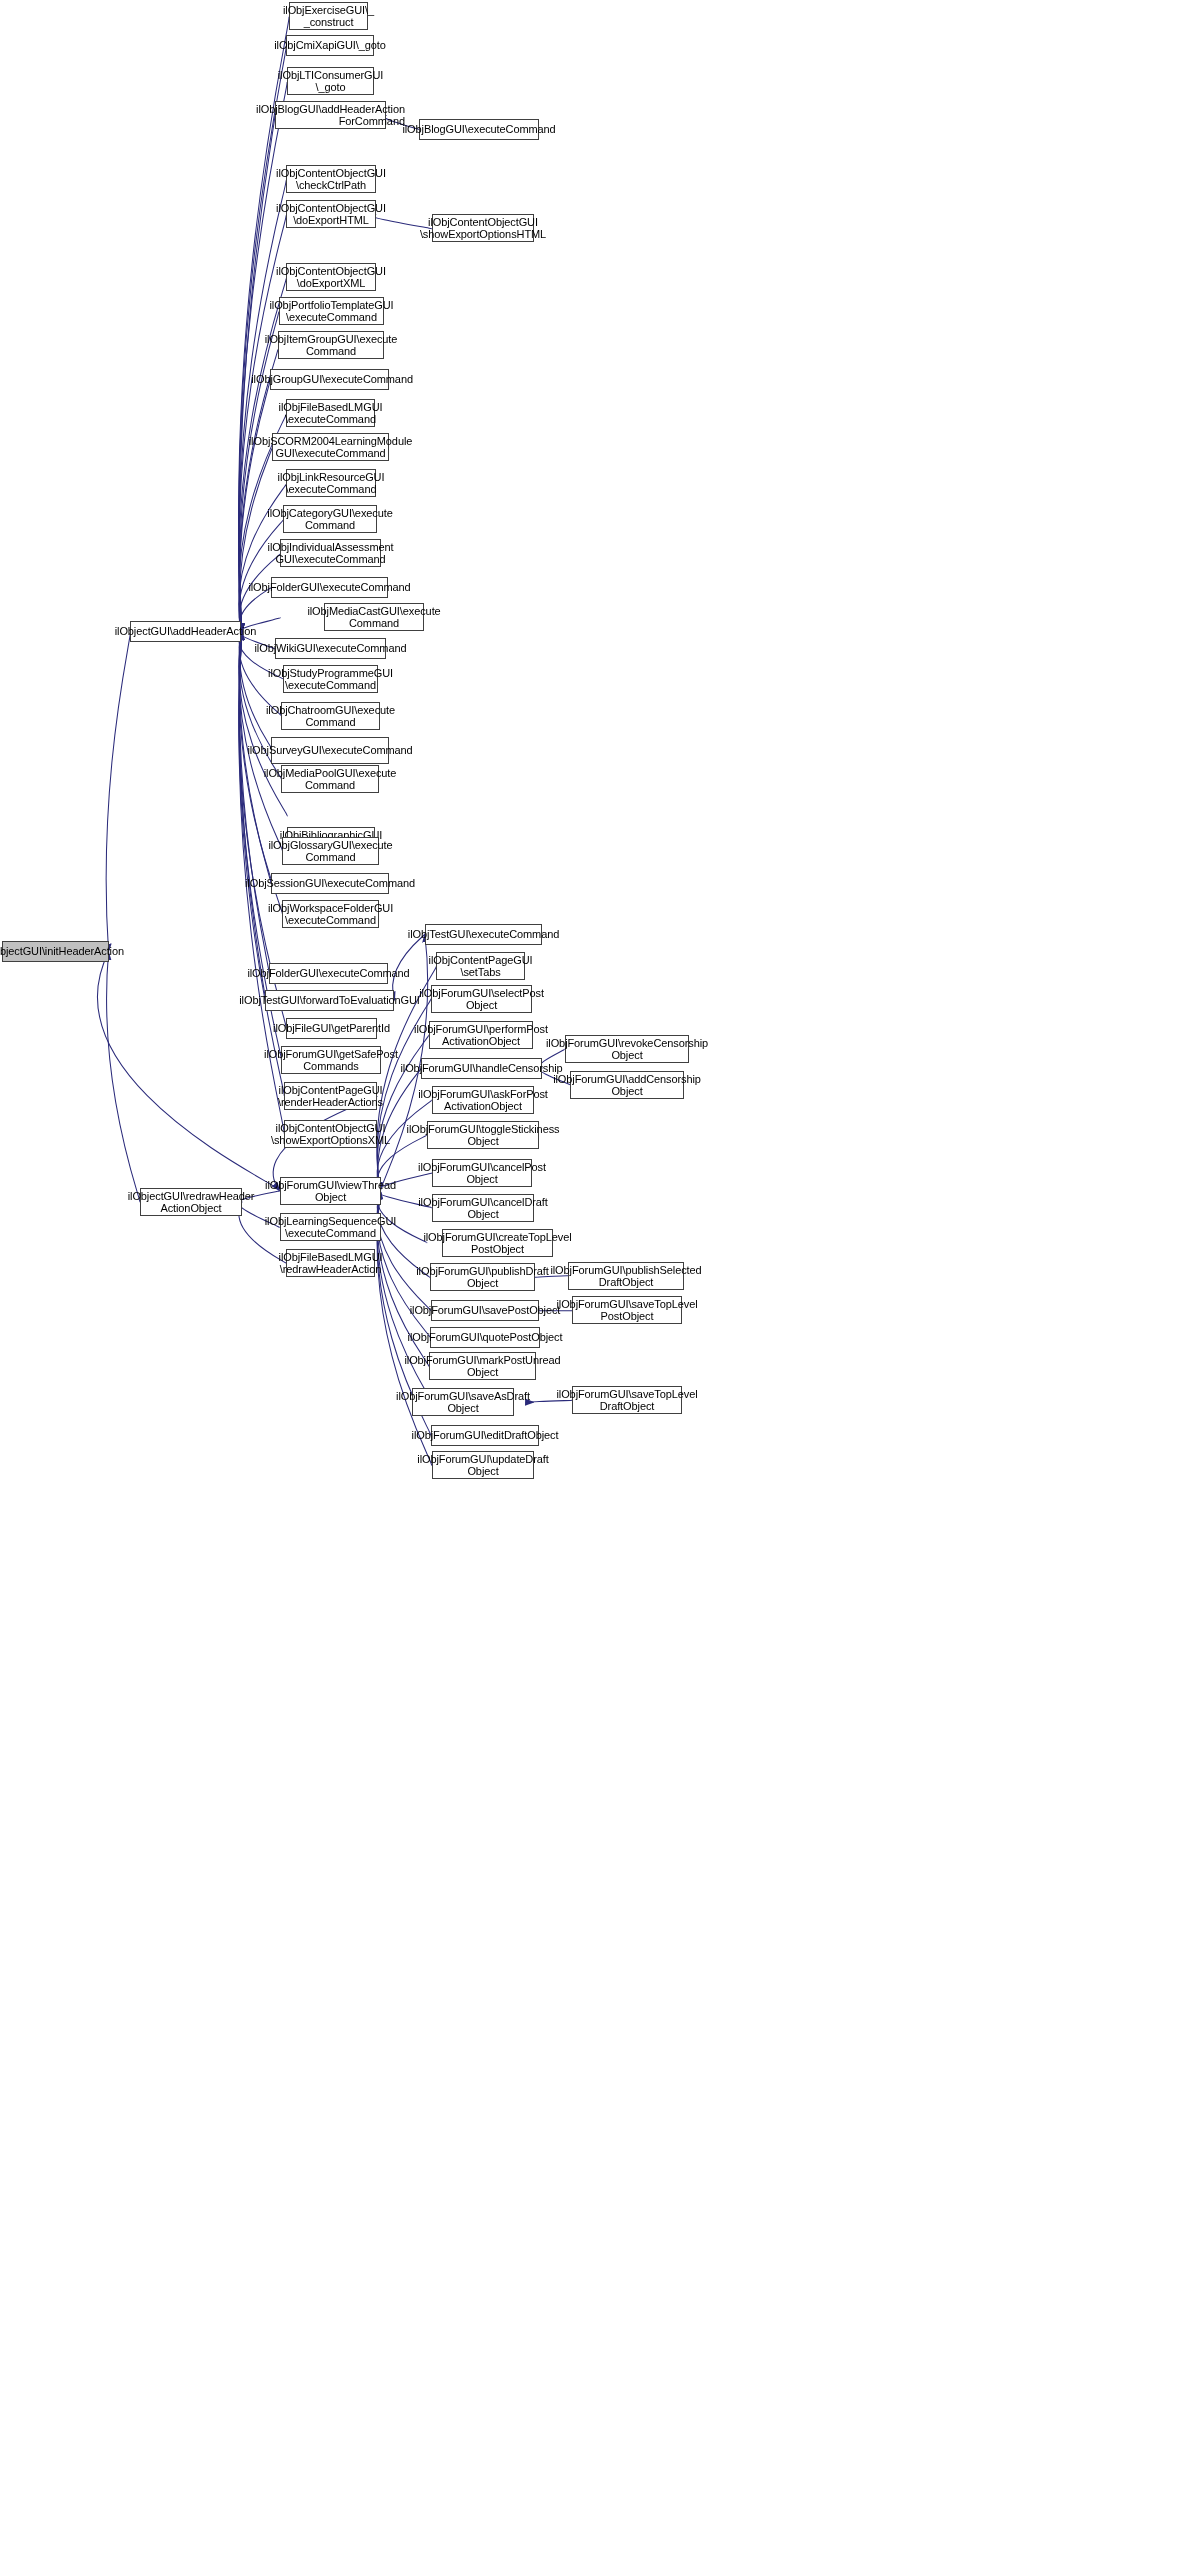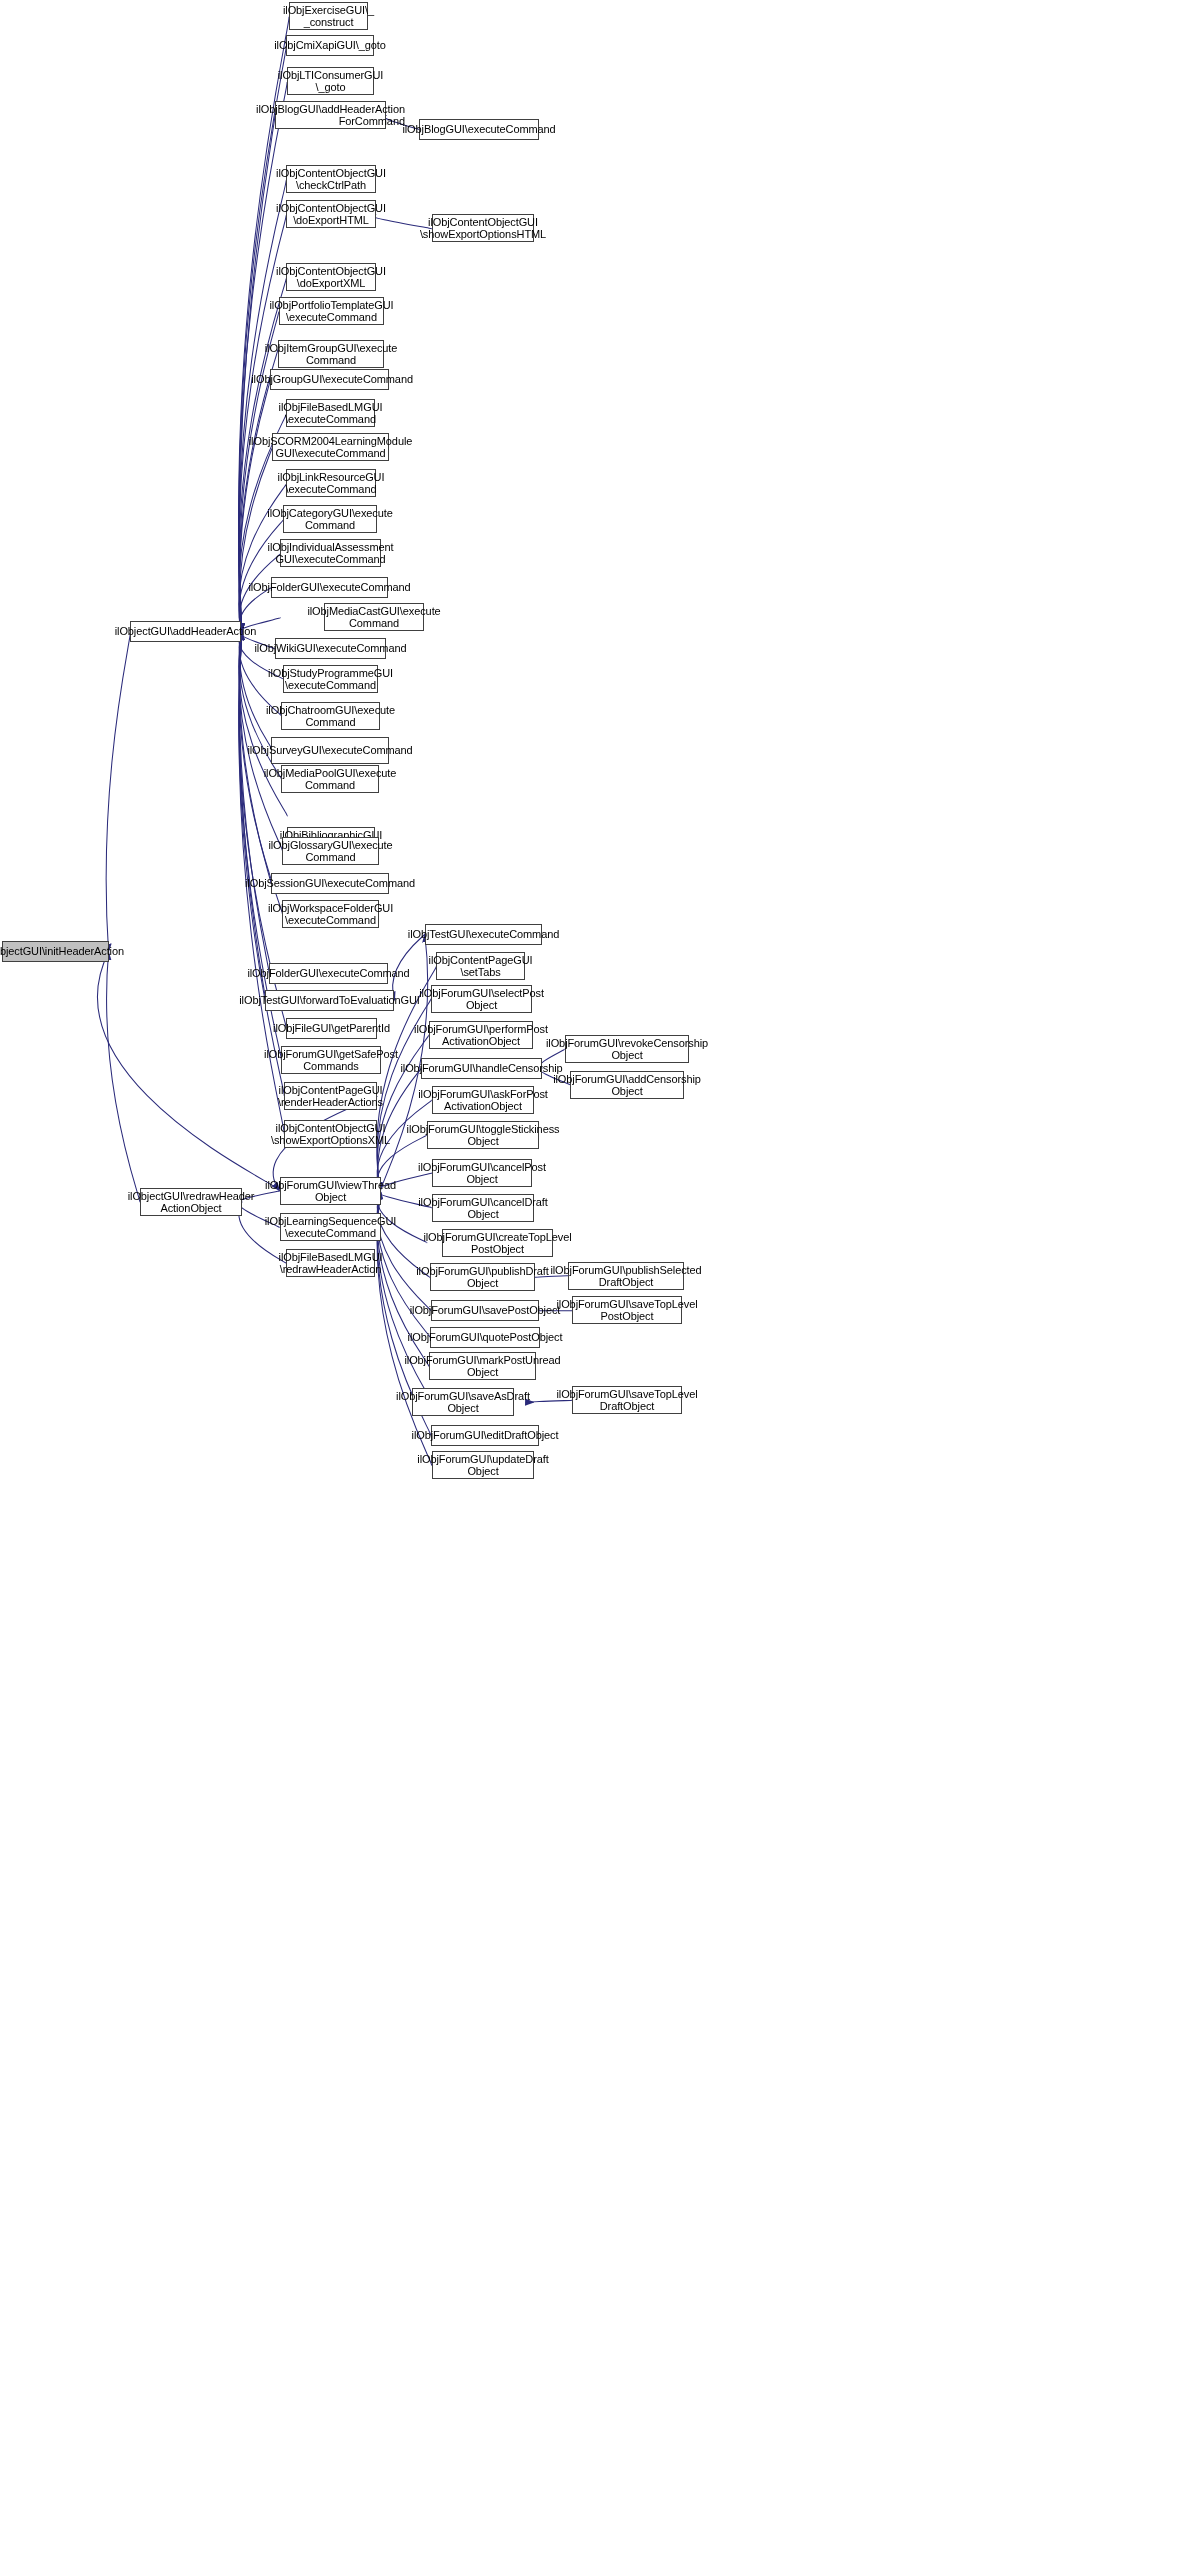--- a/index.html
+++ b/index.html
@@ -103,21 +103,21 @@
       <div class="node" style="left: 286px; top: 165px; width: 90px; height: 28px;">ilObjContentObjectGUI
 \checkCtrlPath</div>
       <div class="node" style="left: 286px; top: 200px; width: 90px; height: 28px;">ilObjContentObjectGUI
 \doExportHTML</div>
       <div class="node" style="left: 432px; top: 214px; width: 102px; height: 28px;">ilObjContentObjectGUI
 \showExportOptionsHTML</div>
       <div class="node" style="left: 286px; top: 263px; width: 90px; height: 28px;">ilObjContentObjectGUI
 \doExportXML</div>
       <div class="node" style="left: 279px; top: 297px; width: 105px; height: 28px;">ilObjPortfolioTemplateGUI
 \executeCommand</div>
-      <div class="node" style="left: 278px; top: 340px; width: 106px; height: 28px;">ilObjItemGroupGUI\execute
+      <div class="node" style="left: 278px; top: 331px; width: 106px; height: 28px;">ilObjItemGroupGUI\execute
 Command</div>
       <div class="node" style="left: 270px; top: 369px; width: 119px; height: 21px; padding-left: 8px;">ilObjGroupGUI\executeCommand</div>
       <div class="node" style="left: 286px; top: 399px; width: 89px; height: 28px;">ilObjFileBasedLMGUI
 \executeCommand</div>
       <div class="node" style="left: 272px; top: 433px; width: 117px; height: 28px;">ilObjSCORM2004LearningModule
 GUI\executeCommand</div>
       <div class="node" style="left: 286px; top: 469px; width: 90px; height: 28px;">ilObjLinkResourceGUI
 \executeCommand</div>
       <div class="node" style="left: 283px; top: 505px; width: 94px; height: 28px;">ilObjCategoryGUI\execute
 Command</div>

